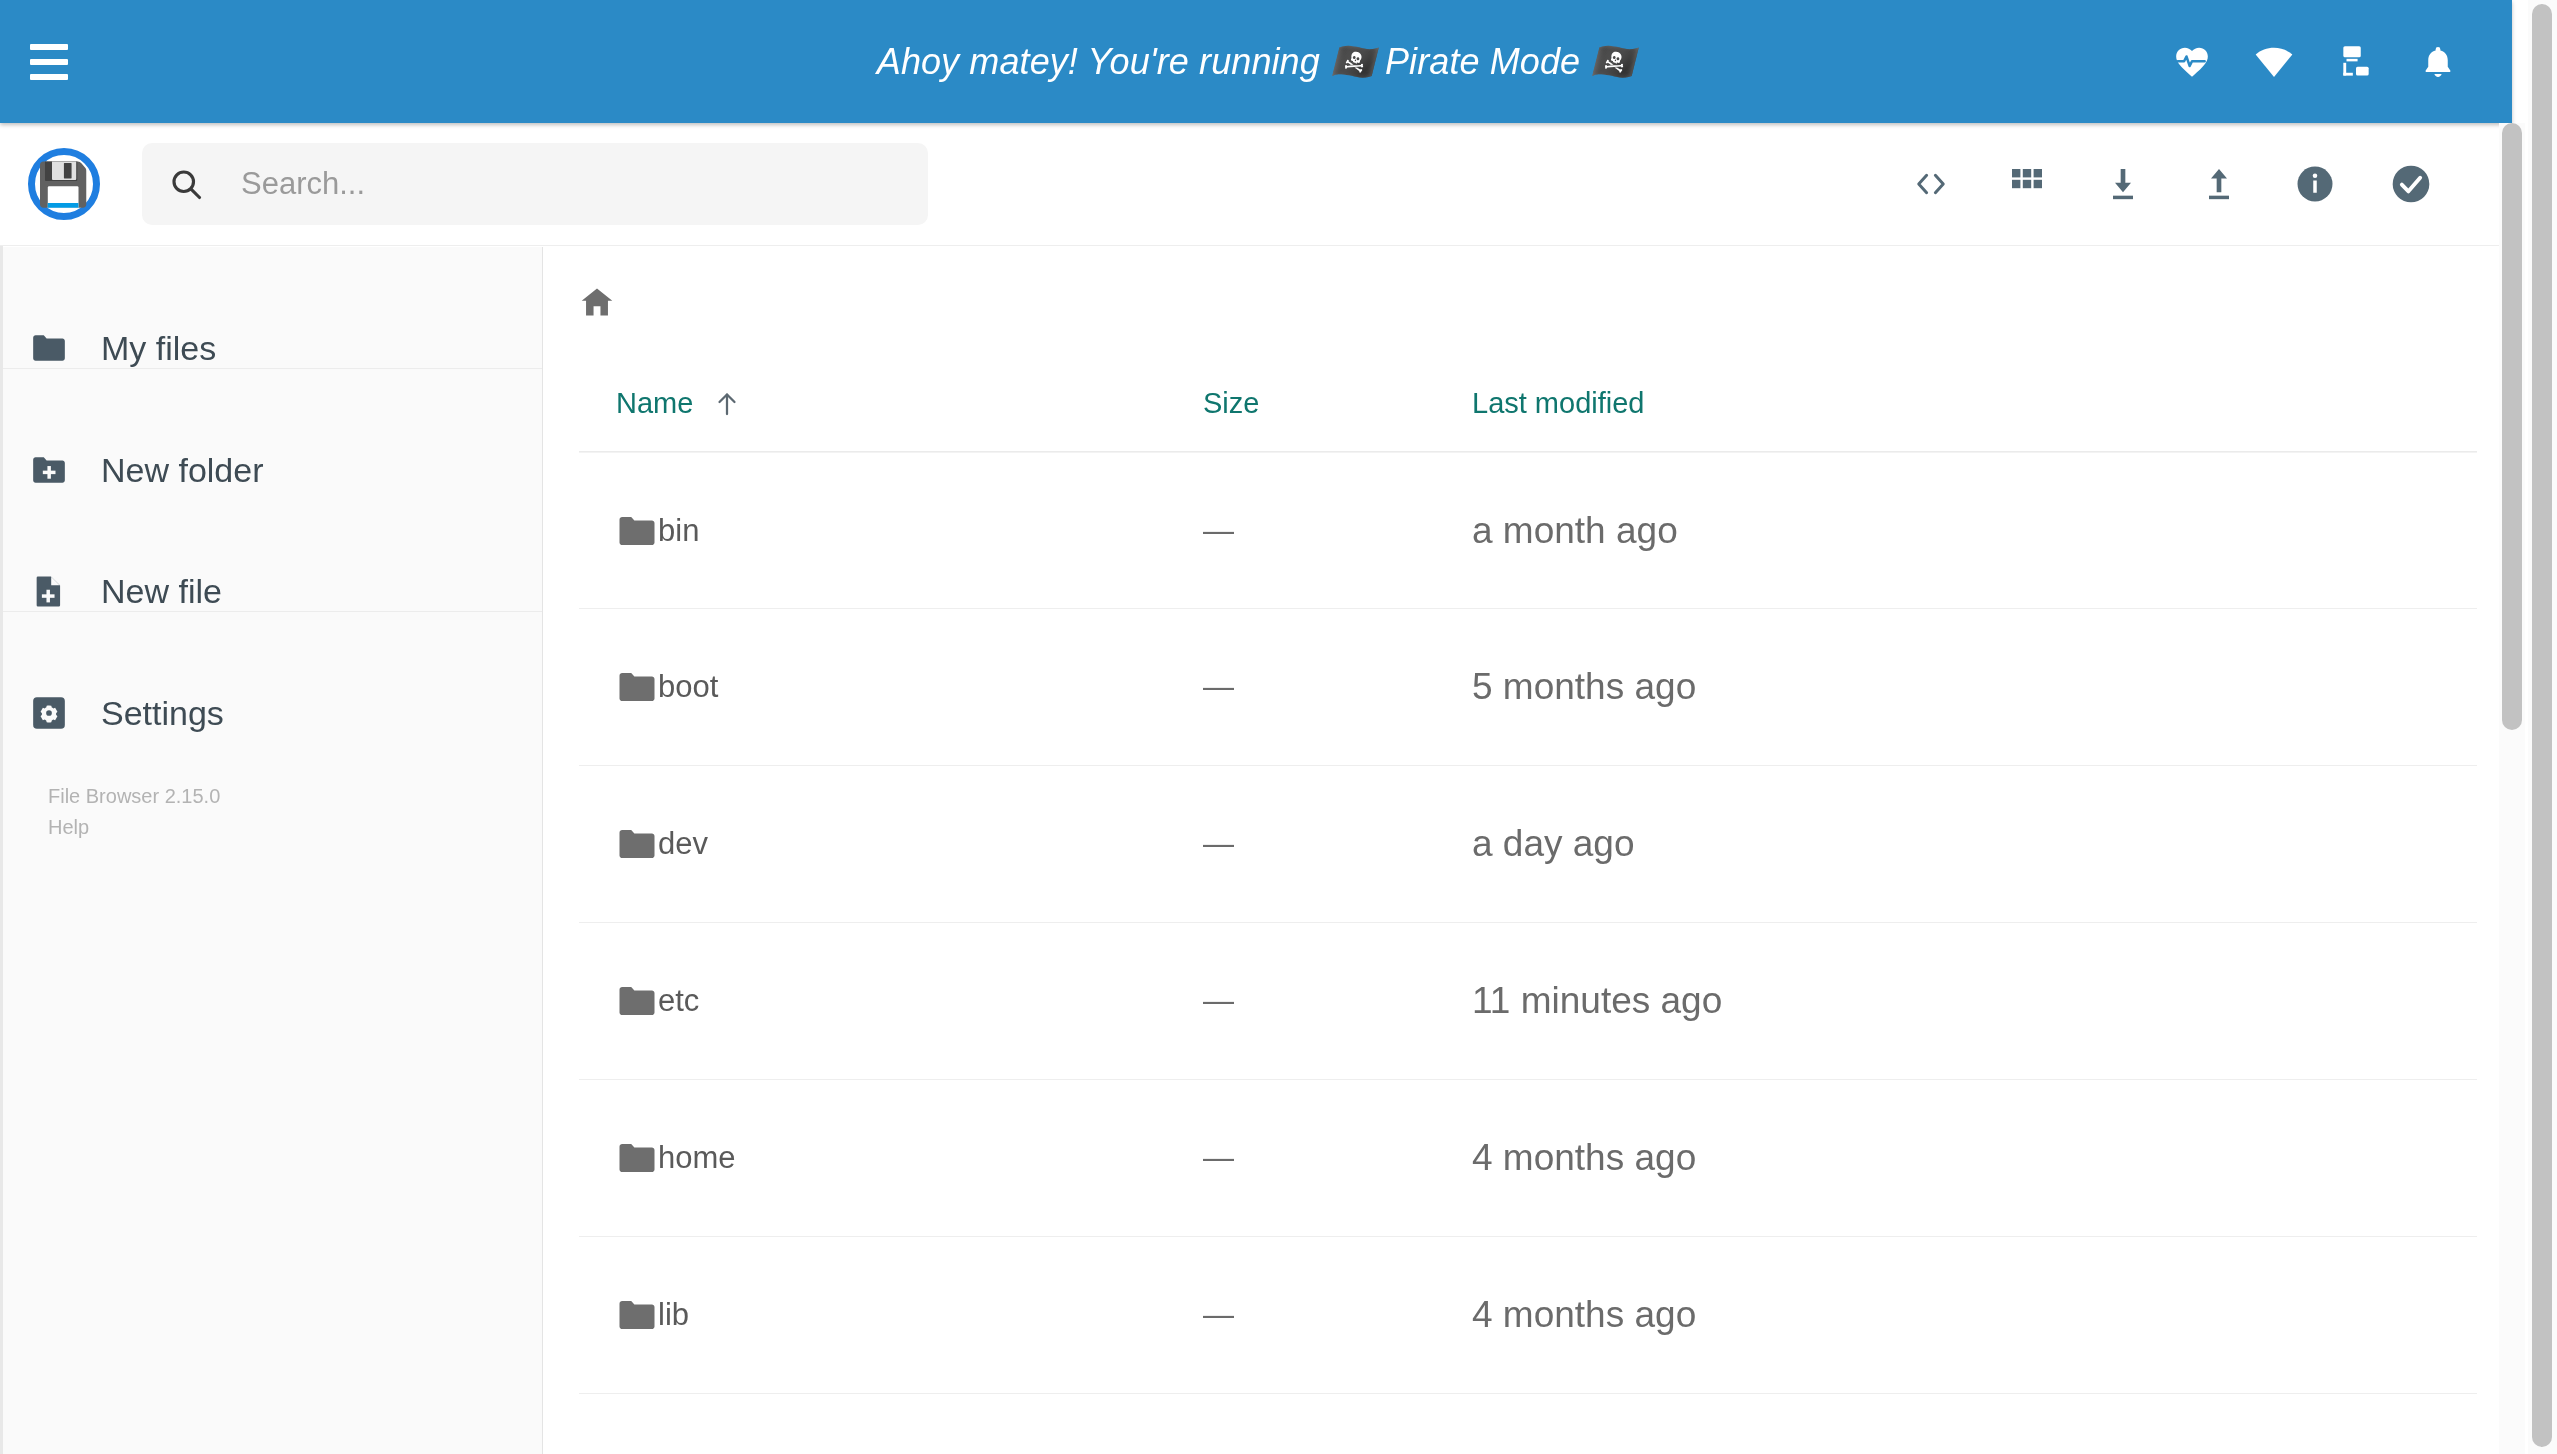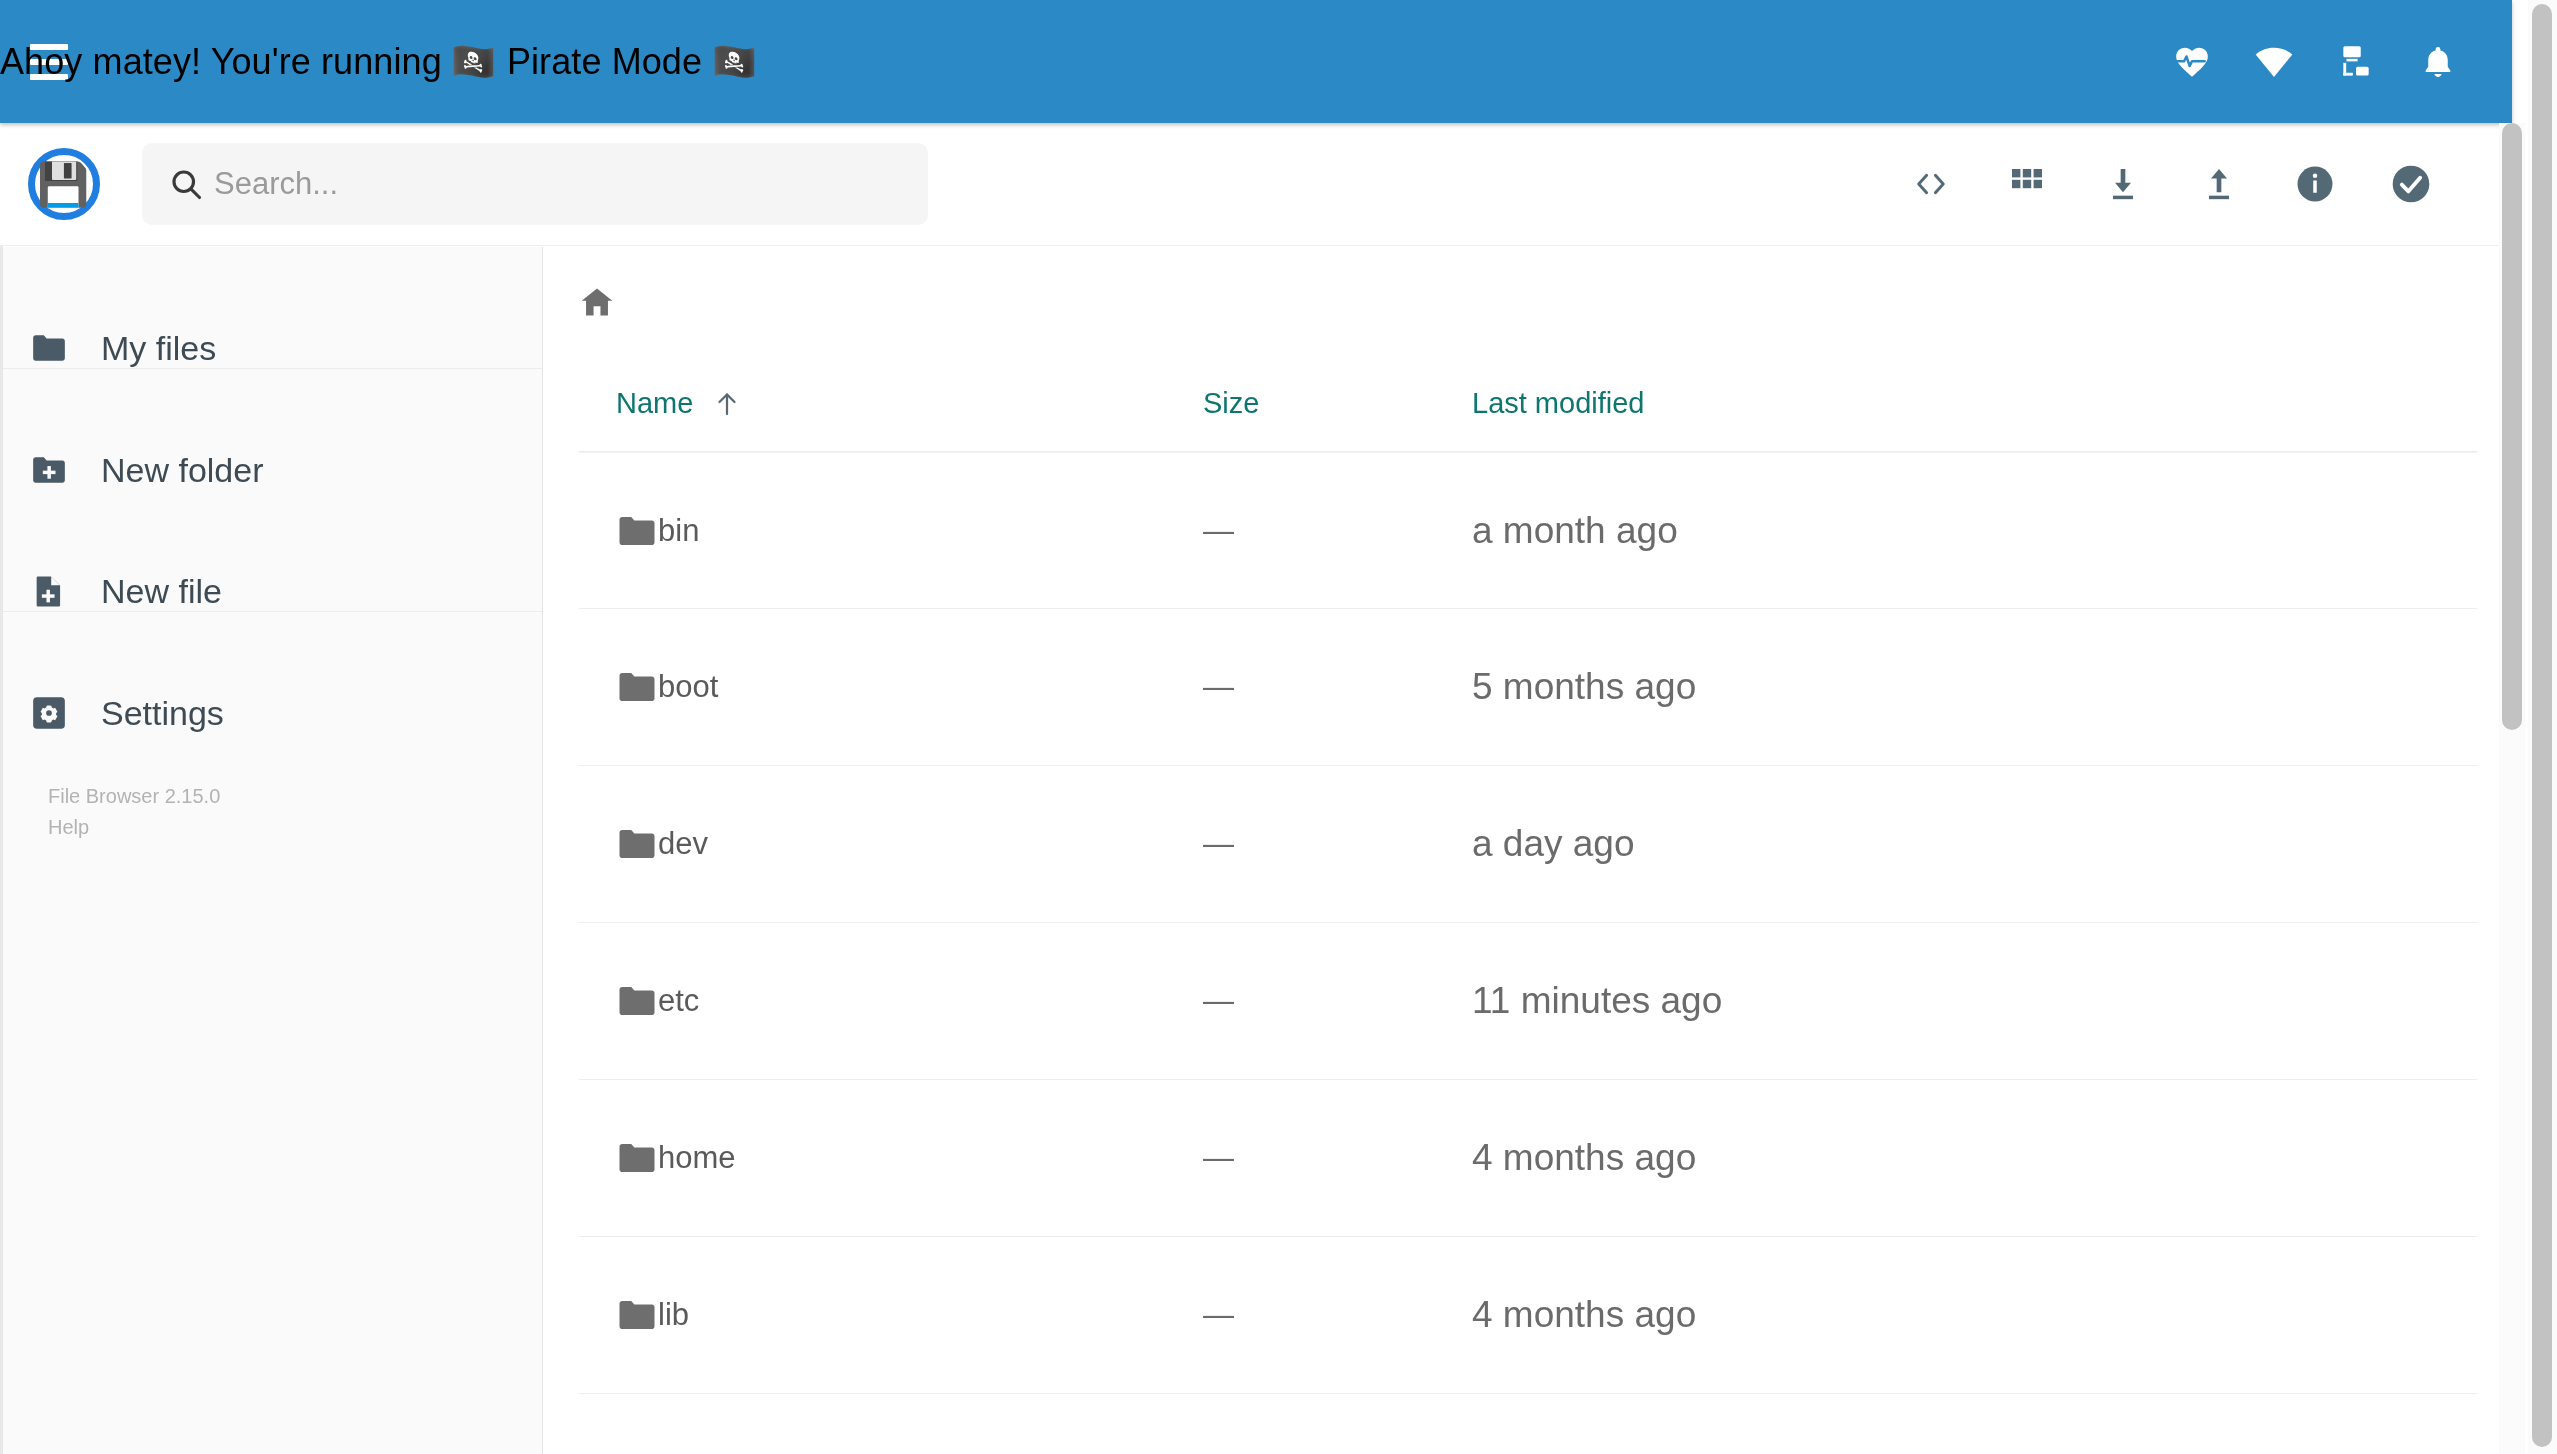--- a/index.html
+++ b/index.html
@@ -42,26 +42,27 @@
   .hamburger span {
     display: block;
     height: 6px;
     width: 38px;
     background: #ffffff;
     border-radius: 1px;
   }
   .topbar-title {
     position: absolute;
     left: 0; right: 0;
-    text-align: left;
-    color: #000000;
+    text-align: center;
+    color: #ffffff;
     font-size: 36px;
     font-weight: 400;
     letter-spacing: 0.1px;
     pointer-events: none;
+    font-style: italic;
   }
   .topbar-icons {
     position: absolute;
     right: 52px;
     display: flex;
     align-items: center;
     gap: 38px;
   }
   .topbar-icons .ti {
     width: 44px; height: 44px;
@@ -114,21 +115,21 @@
     cursor: text;
   }
   .searchbox .sicon { flex: none; display: flex; align-items: center; }
   .search-input {
     border: none;
     outline: none;
     background: transparent;
     font-family: "Liberation Sans", sans-serif;
     font-size: 31px;
     color: #be185d;
-    margin-left: 10px;
+    margin-left: 37px;
     width: 100%;
   }
   .search-input::placeholder { color: #9a9a9a; }
   .toolbar-actions {
     position: absolute;
     right: 78px;
     display: flex;
     align-items: center;
     gap: 50px;
   }

